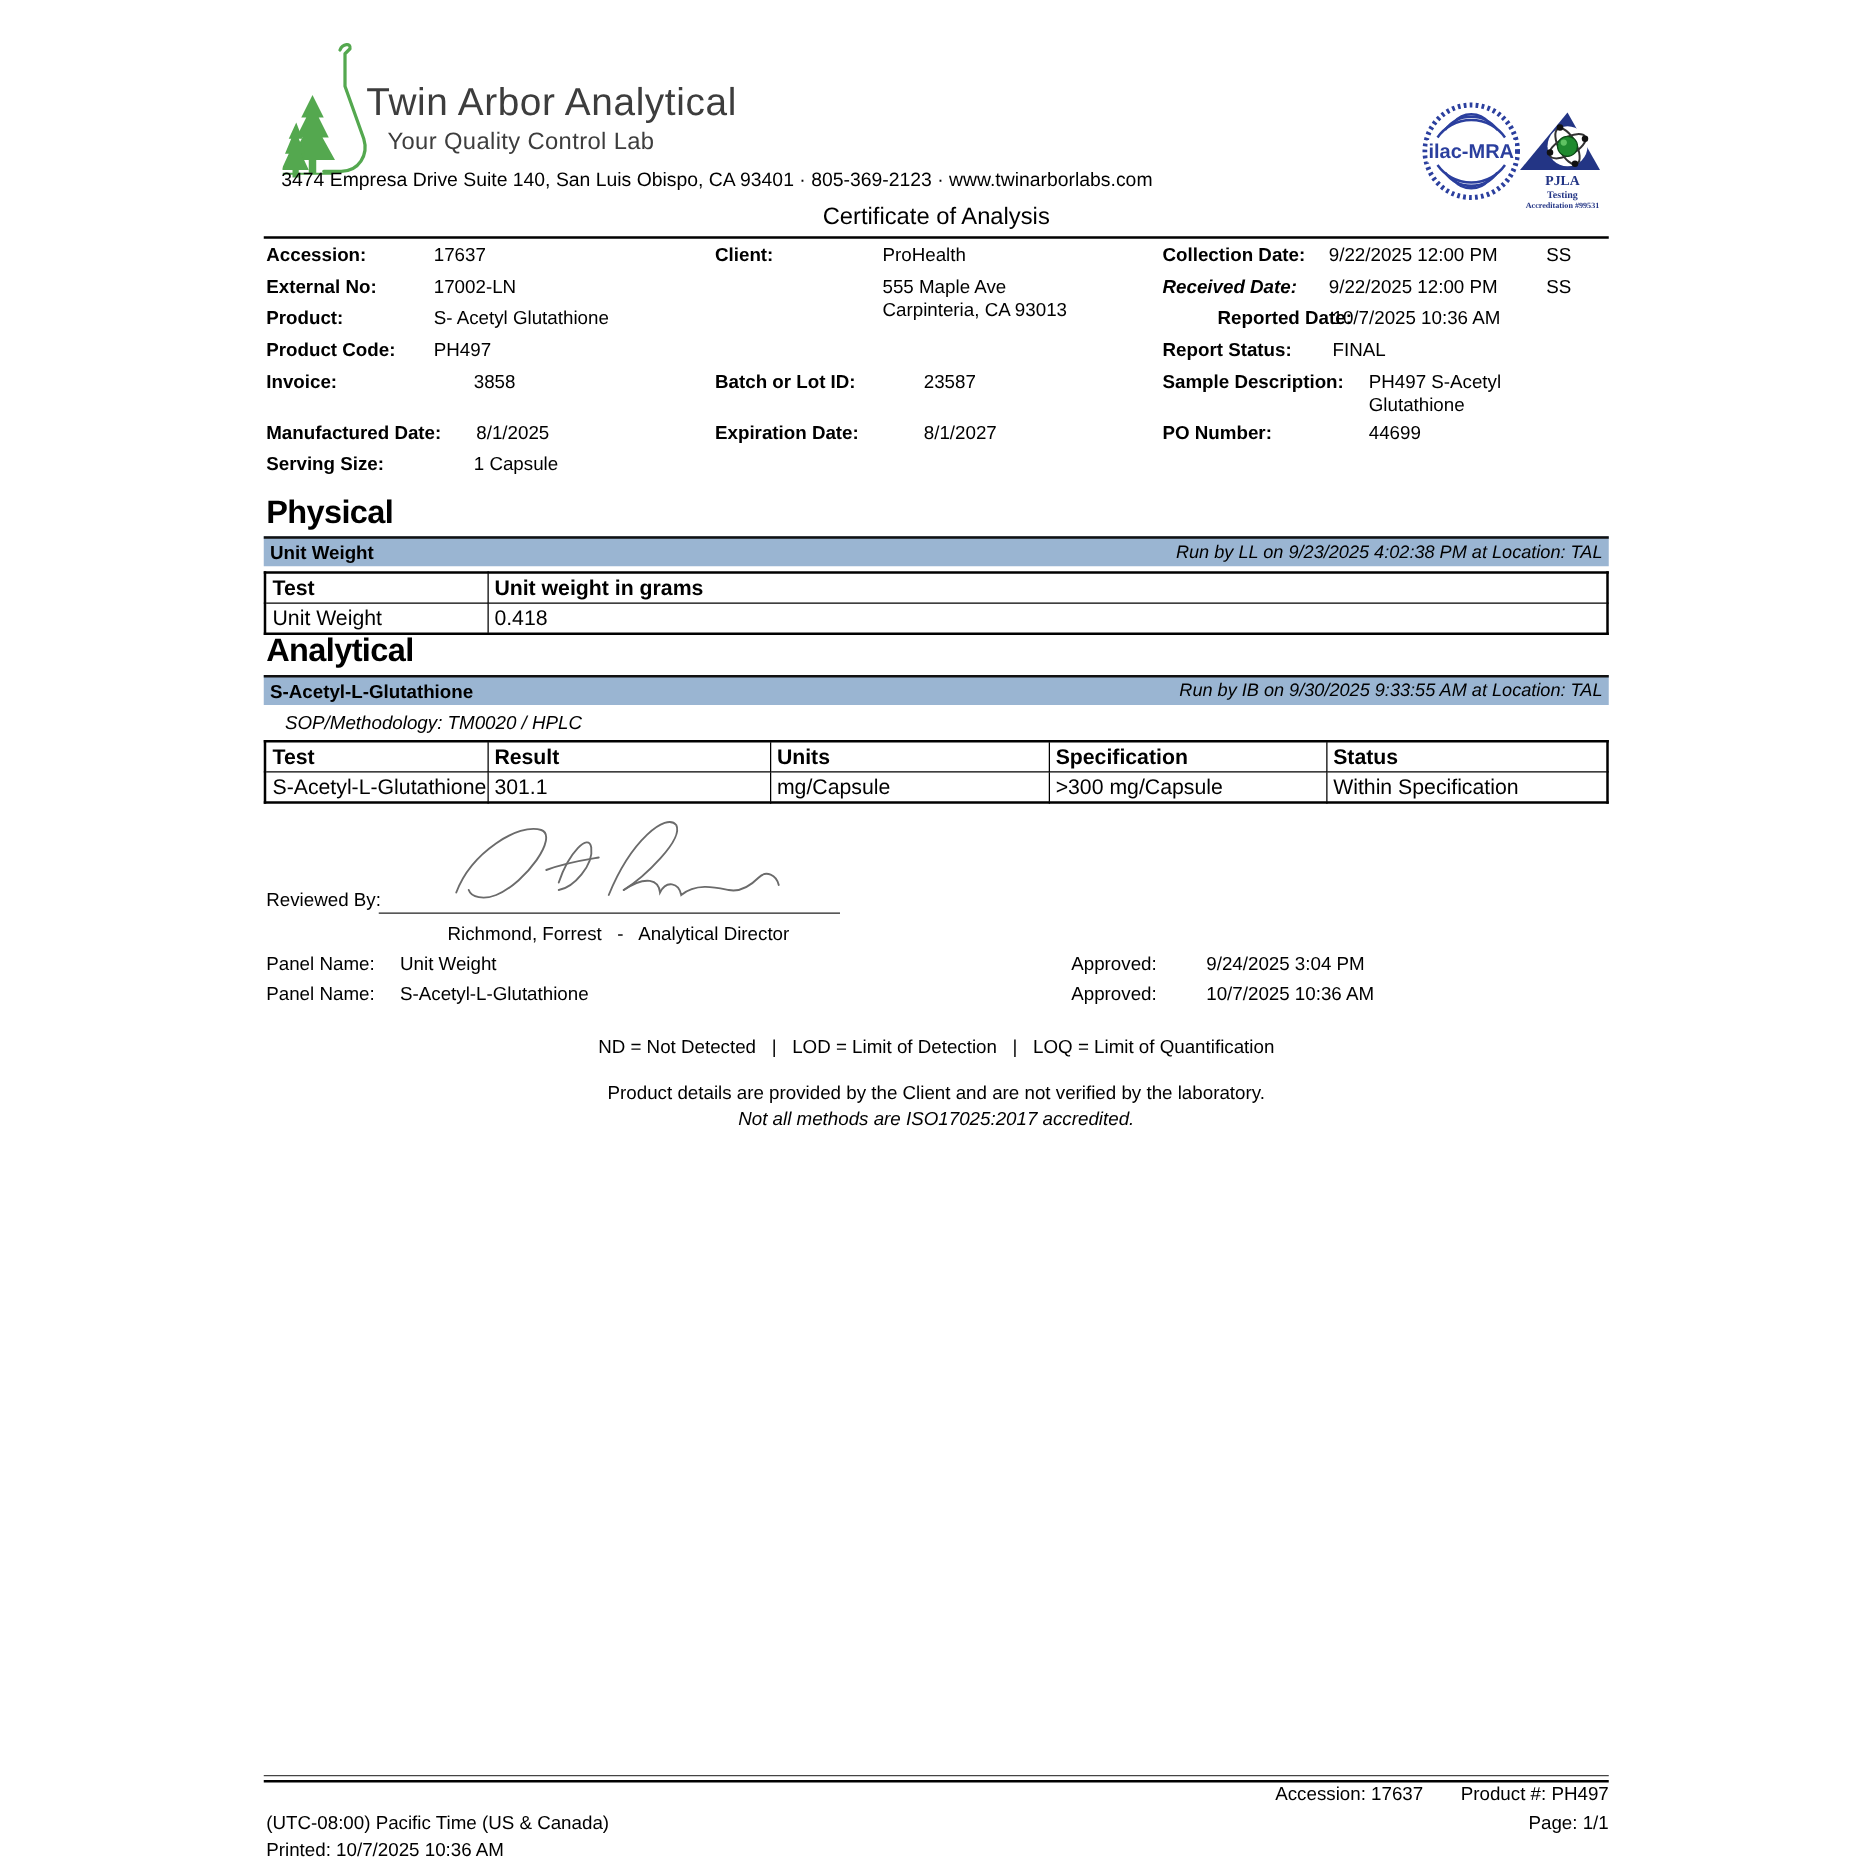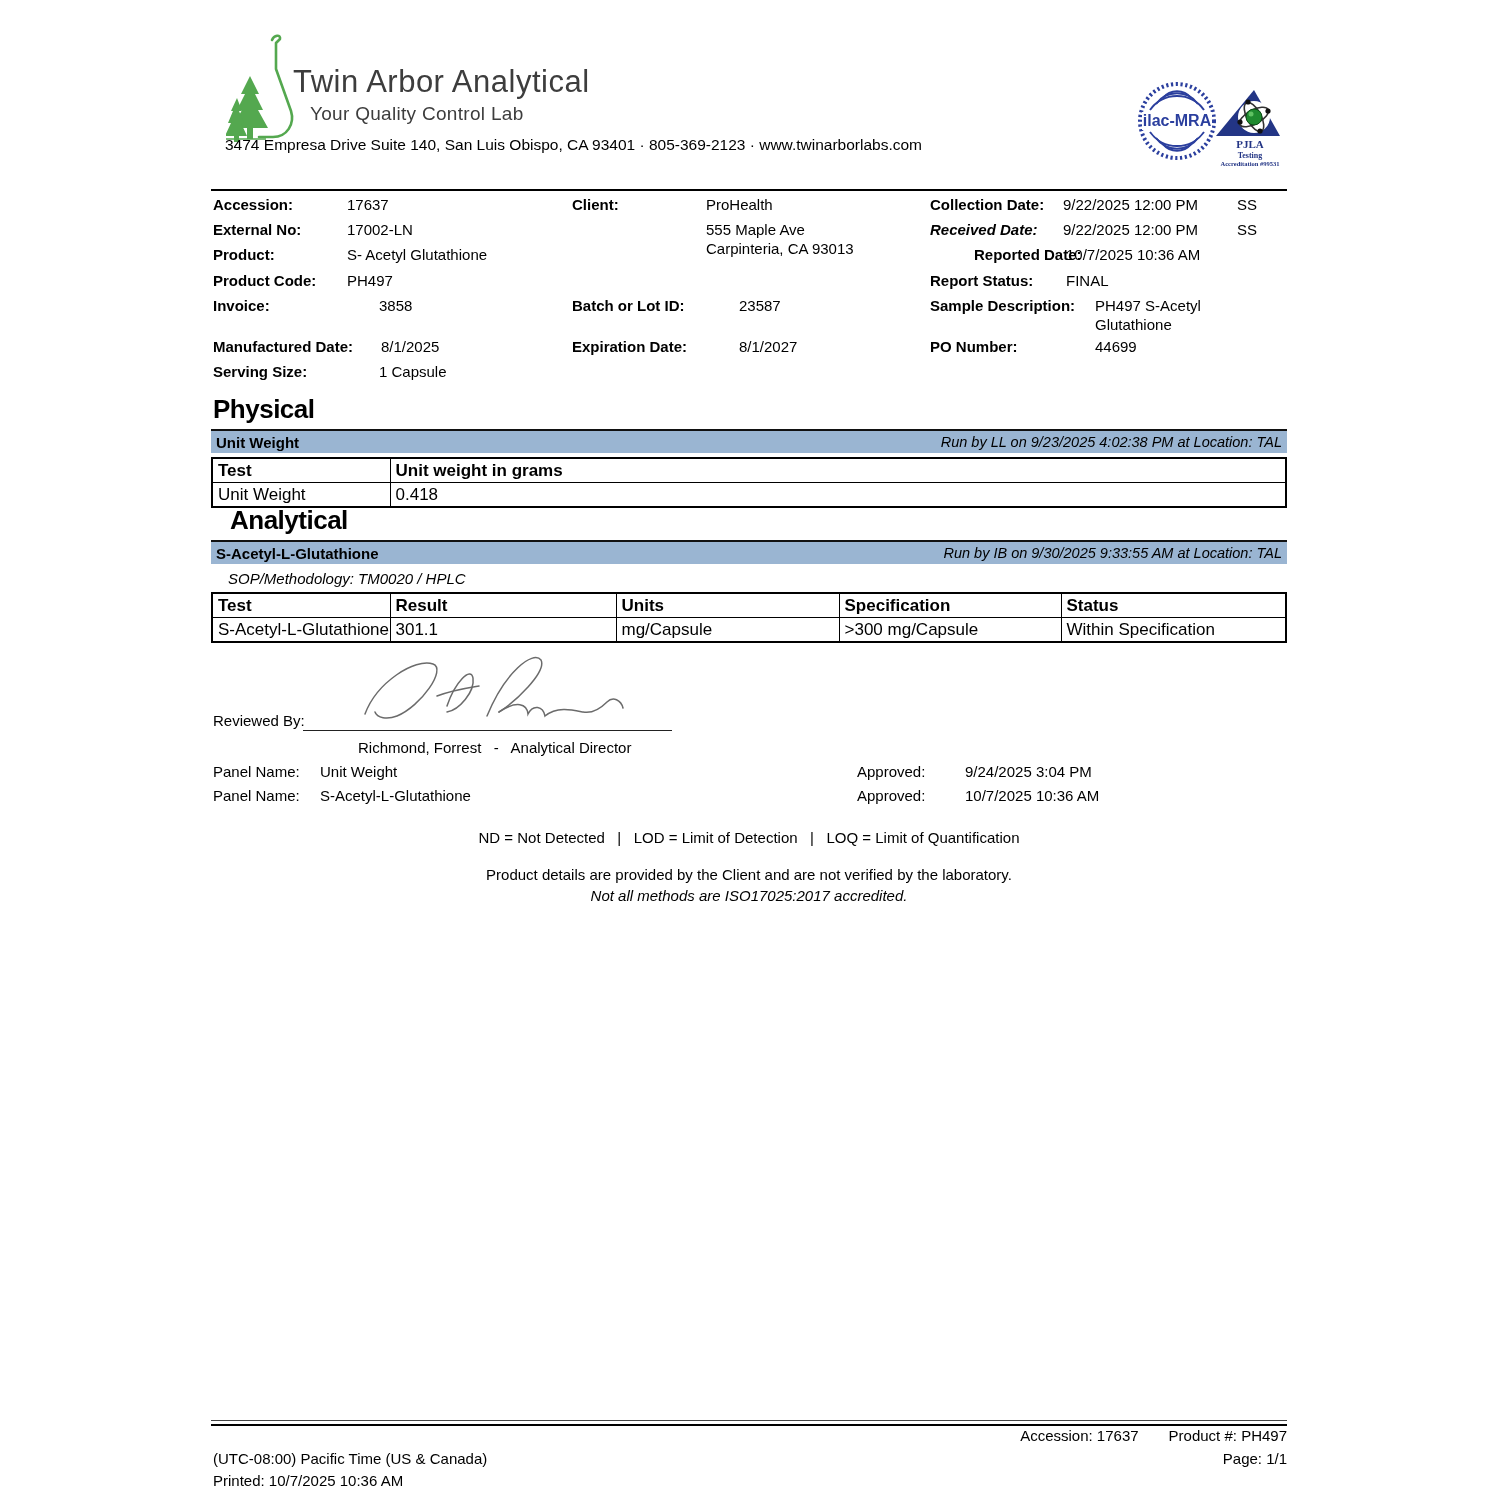--- a/index.html
+++ b/index.html
@@ -69,20 +69,21 @@
     <circle cx="41" cy="30" r="2.5" fill="#6fcf6f" opacity="0.8"></circle>
     <circle cx="30" cy="38" r="2.6" fill="#111"></circle>
     <circle cx="58" cy="27" r="2.6" fill="#111"></circle>
     <circle cx="50" cy="47" r="2.6" fill="#111"></circle>
     <circle cx="38" cy="18" r="2.6" fill="#111"></circle>
     <text x="40" y="64" text-anchor="middle" font-family="Liberation Serif, serif" font-size="11" font-weight="bold" fill="#233585">PJLA</text>
     <text x="40" y="74" text-anchor="middle" font-family="Liberation Serif, serif" font-size="8" font-weight="bold" fill="#233585">Testing</text>
     <text x="40" y="82" text-anchor="middle" font-family="Liberation Serif, serif" font-size="6.5" font-weight="bold" fill="#233585">Accreditation #99531</text>
   </svg>
 
+  <div class="coa-title">Certificate of Analysis</div>
   <div class="hline" style="top:189px;"></div>
 
   <span class="t b" style="left:213px;top:195px;">Accession:</span>
   <span class="t" style="left:347px;top:195px;">17637</span>
   <span class="t b" style="left:213px;top:220px;">External No:</span>
   <span class="t" style="left:347px;top:220px;">17002-LN</span>
   <span class="t b" style="left:213px;top:245px;">Product:</span>
   <span class="t" style="left:347px;top:245px;">S- Acetyl Glutathione</span>
   <span class="t b" style="left:213px;top:271px;">Product Code:</span>
   <span class="t" style="left:347px;top:271px;">PH497</span>
@@ -134,21 +135,21 @@
         <th>Unit weight in grams</th>
       </tr>
       <tr>
         <td>Unit Weight</td>
         <td>0.418</td>
       </tr>
     </tbody>
       </table>
   </div>
 
-  <div class="heading" style="left:230px;top:505px;">Analytical</div>
+  <div class="heading" style="left:213px;top:505px;">Analytical</div>
   <div class="band" style="top:540px;">
     <span class="bt">S-Acetyl-L-Glutathione</span>
     <span class="br">Run by IB on 9/30/2025 9:33:55 AM at Location: TAL</span>
   </div>
   <span class="t i" style="left:228px;top:569px;">SOP/Methodology: TM0020 / HPLC</span>
   <div class="tblwrap" style="top:592px;">
     <table>
       <colgroup>
         <col style="width:178px;">
           <col style="width:226px;">

